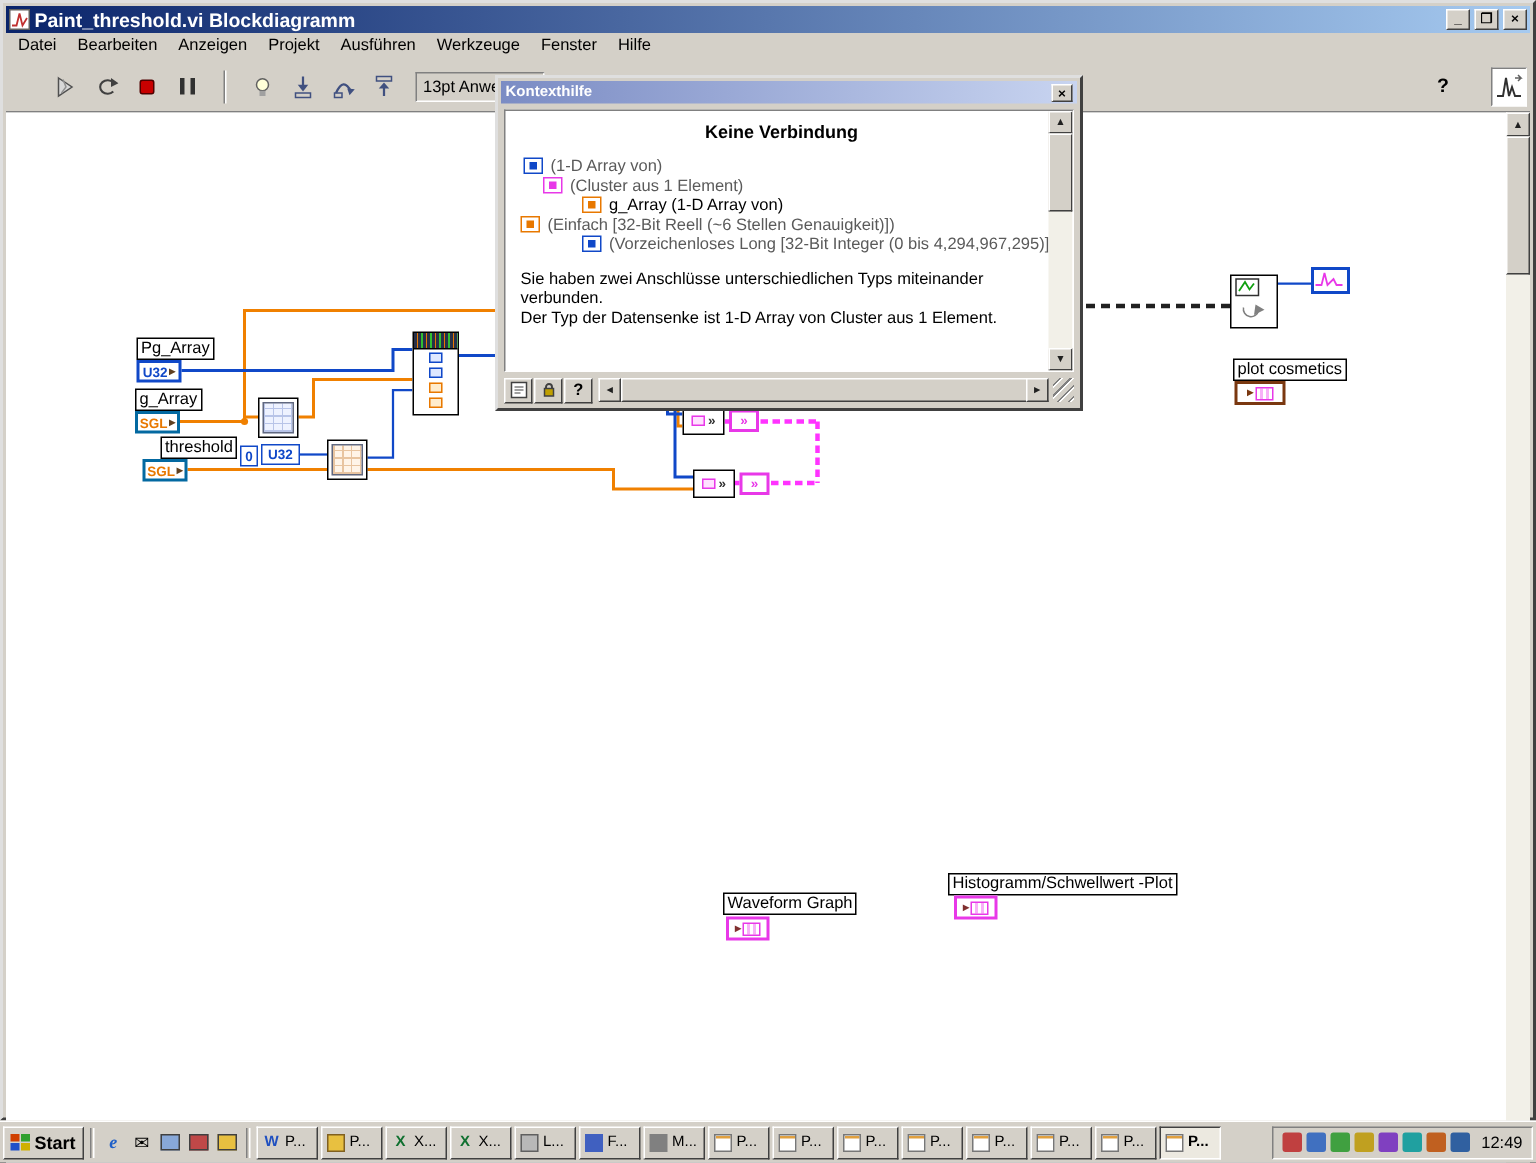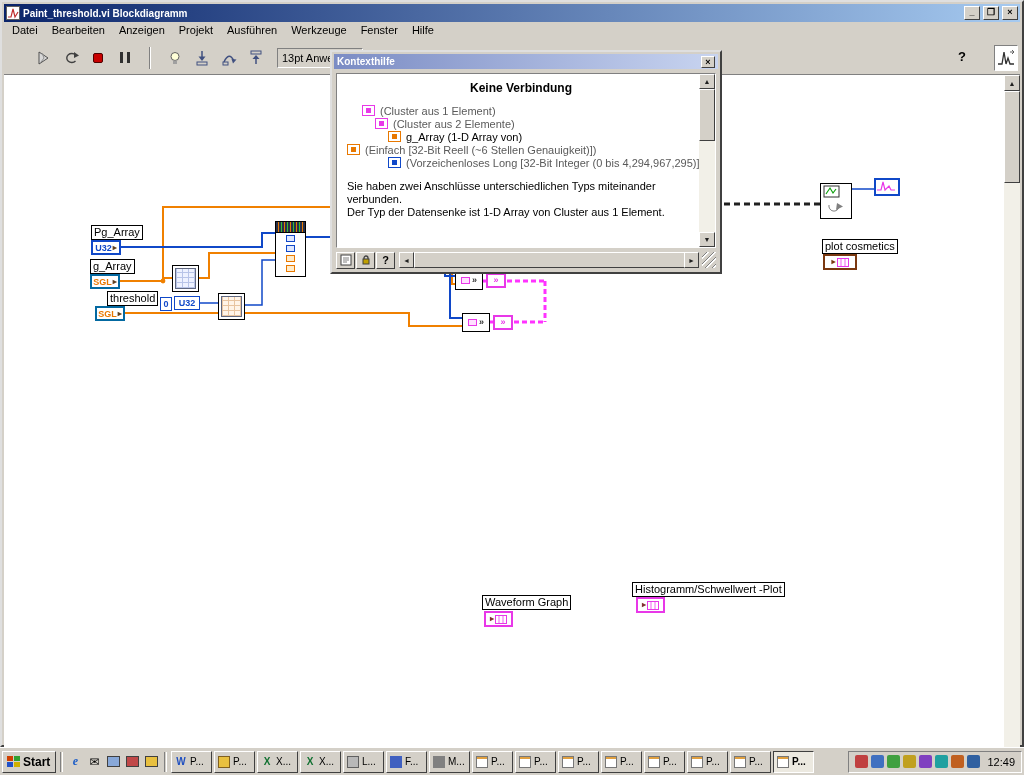--- a/index.html
+++ b/index.html
@@ -3,21 +3,21 @@
 <meta charset="utf-8">
 <style>
   * { box-sizing: border-box; margin: 0; padding: 0; }
   html,body { width:1024px; height:775px; overflow:hidden; }
   body { position:relative; background:#000; font-family:"Liberation Sans", sans-serif; font-size:11px; color:#000; }
 
   
   .win { position:absolute; left:0; top:0; width:1024px; height:747px; background:#d4d0c8;
          border:2px solid; border-color:#dfdfdf #404040 #404040 #dfdfdf; padding:2px; z-index:1; }
   .tbar { height:18px; background:linear-gradient(90deg,#0a246a,#a6caf0); display:flex; align-items:center; padding:0 2px; gap:3px; }
-  .tbar .ttl { color:#fff; font-weight:bold; font-size:10px; flex:1; white-space:nowrap; overflow:hidden; }
+  .tbar .ttl { color:#fff; font-weight:bold; font-size:13px; flex:1; white-space:nowrap; overflow:hidden; }
   .wbtn { width:16px; height:14px; background:#d4d0c8; border:1px solid; border-color:#fff #404040 #404040 #fff;
           font-size:9px; line-height:11px; text-align:center; font-weight:bold; flex:none; }
   .menubar { display:flex; height:19px; align-items:flex-start; padding-left:1px; background:#d4d0c8; }
   .menubar span { padding:2px 7px; }
   .toolbar { height:34px; border-bottom:1px solid #808080; display:flex; align-items:center; padding:2px 4px 2px 28px; gap:3px; position:relative; background:#d4d0c8; }
   .tbn { width:24px; height:24px; display:flex; align-items:center; justify-content:center; flex:none; }
   .abortdot { width:10px; height:10px; background:#c80000; border:1px solid #500000; border-radius:2px; }
   .pausebars { width:10px; height:11px; border-left:3px solid #303030; border-right:3px solid #303030; }
   .sep { width:2px; height:22px; border-left:1px solid #808080; border-right:1px solid #fff; margin:0 9px; }
   .fontbox { width:86px; height:20px; background:#d4d0c8; border:1px solid; border-color:#808080 #fff #fff #808080;
@@ -329,27 +329,27 @@
 </div>
 
 <div class="ctx">
   <div class="ctx-title">
     <span class="t">Kontexthilfe</span>
     <span class="ctx-close">×</span>
   </div>
   <div class="ctx-body">
     <div class="ctx-content">
       <div class="ctx-head">Keine Verbindung</div>
+      <div class="trow" style="margin-left:2px;">
+          <span class="ti c-blue"></span>
+          <span>(1-D Array von)</span>
+        </div>
       <div class="trow" style="margin-left:15px;">
           <span class="ti c-pink"></span>
           <span>(Cluster aus 1 Element)</span>
-        </div>
-      <div class="trow" style="margin-left:28px;">
-          <span class="ti c-pink"></span>
-          <span>(Cluster aus 2 Elemente)</span>
         </div>
       <div class="trow named" style="margin-left:41px;">
           <span class="ti c-orange"></span>
           <span>g_Array (1-D Array von)</span>
         </div>
       <div class="trow" style="">
           <span class="ti c-orange"></span>
           <span>(Einfach [32-Bit Reell (~6 Stellen Genauigkeit)])</span>
         </div>
       <div class="trow" style="margin-left:41px;">

